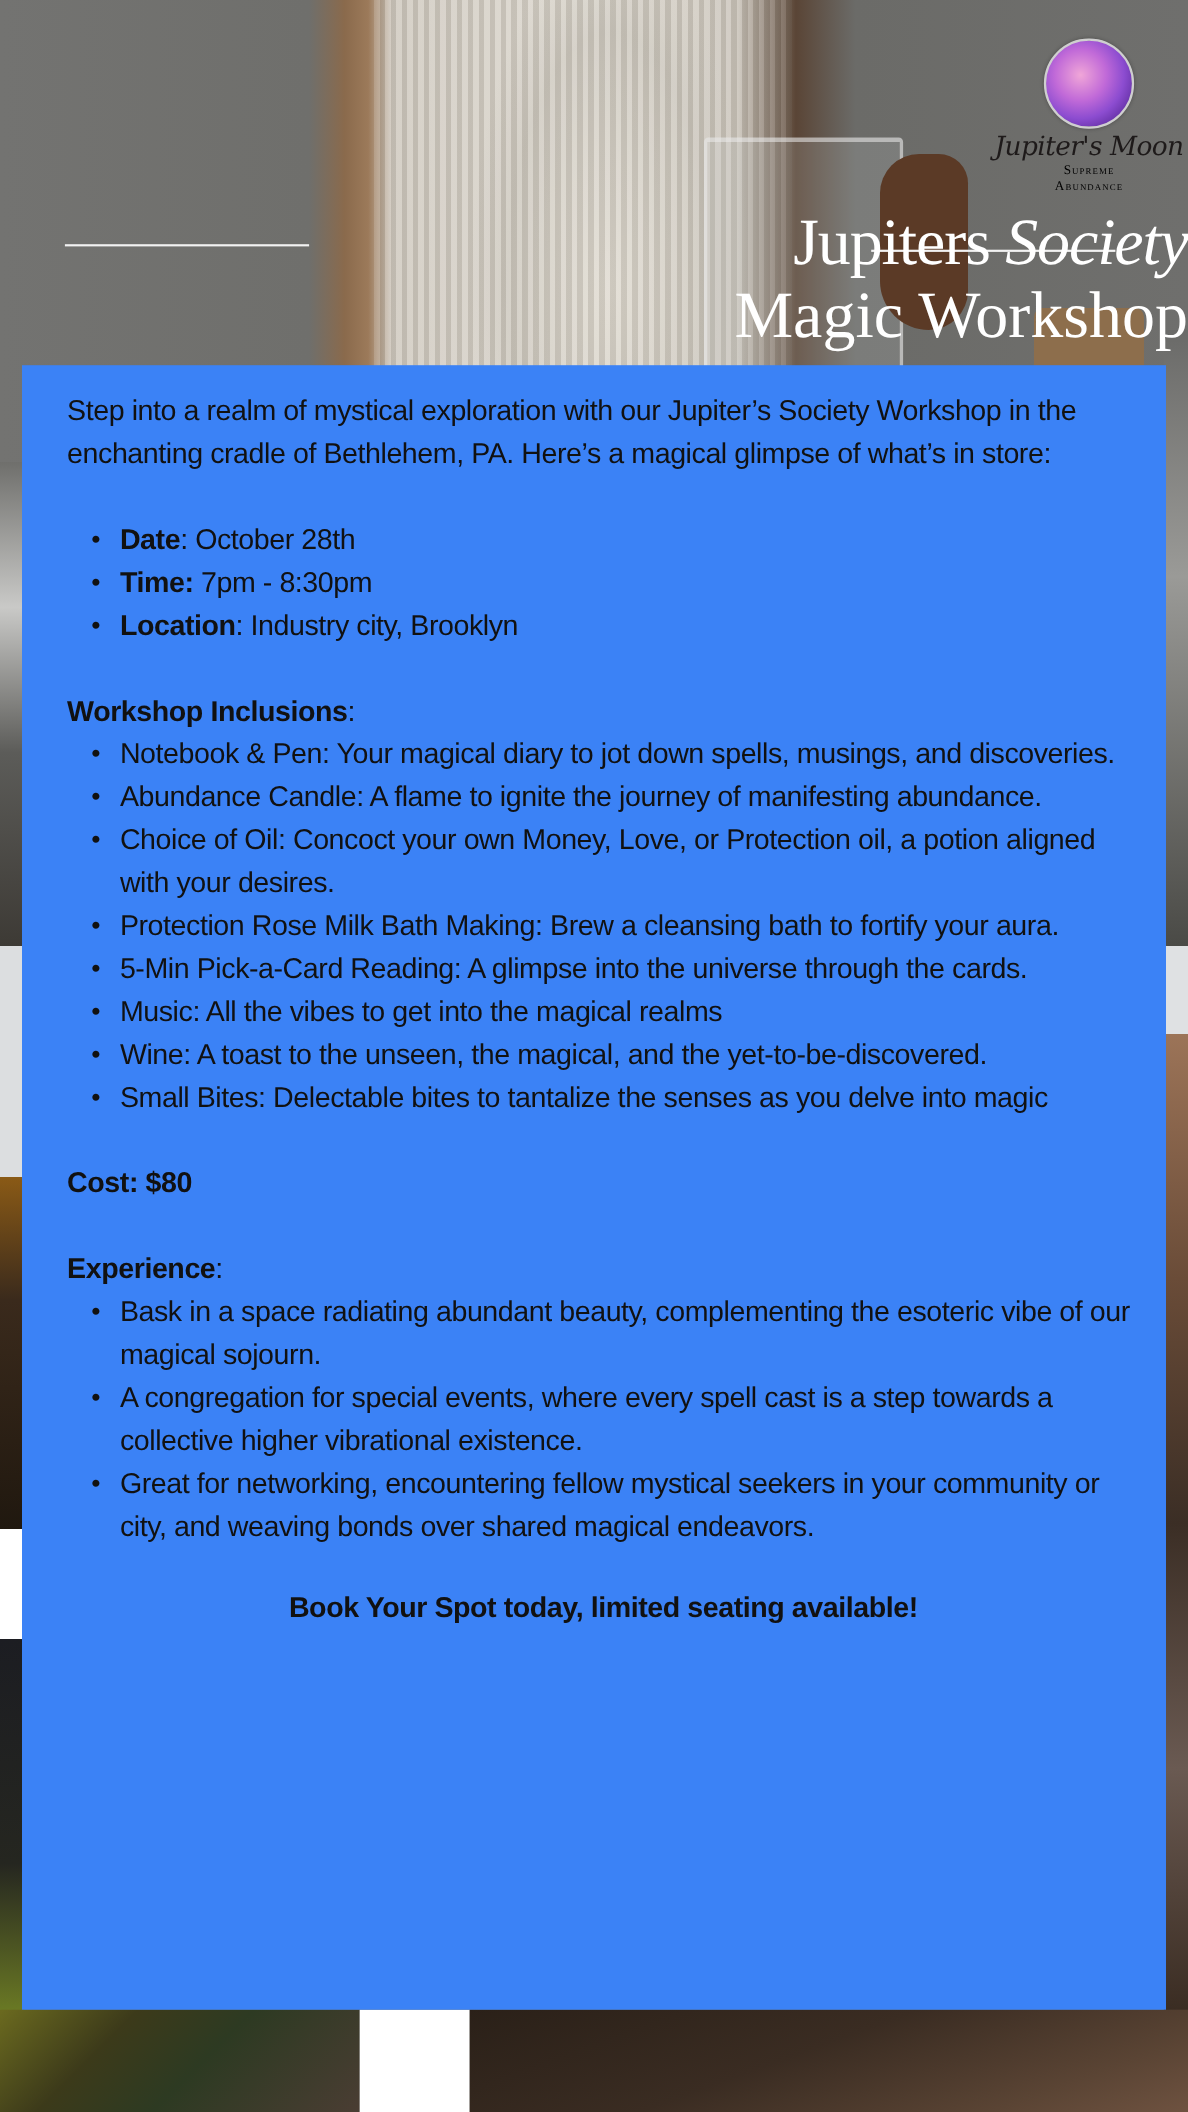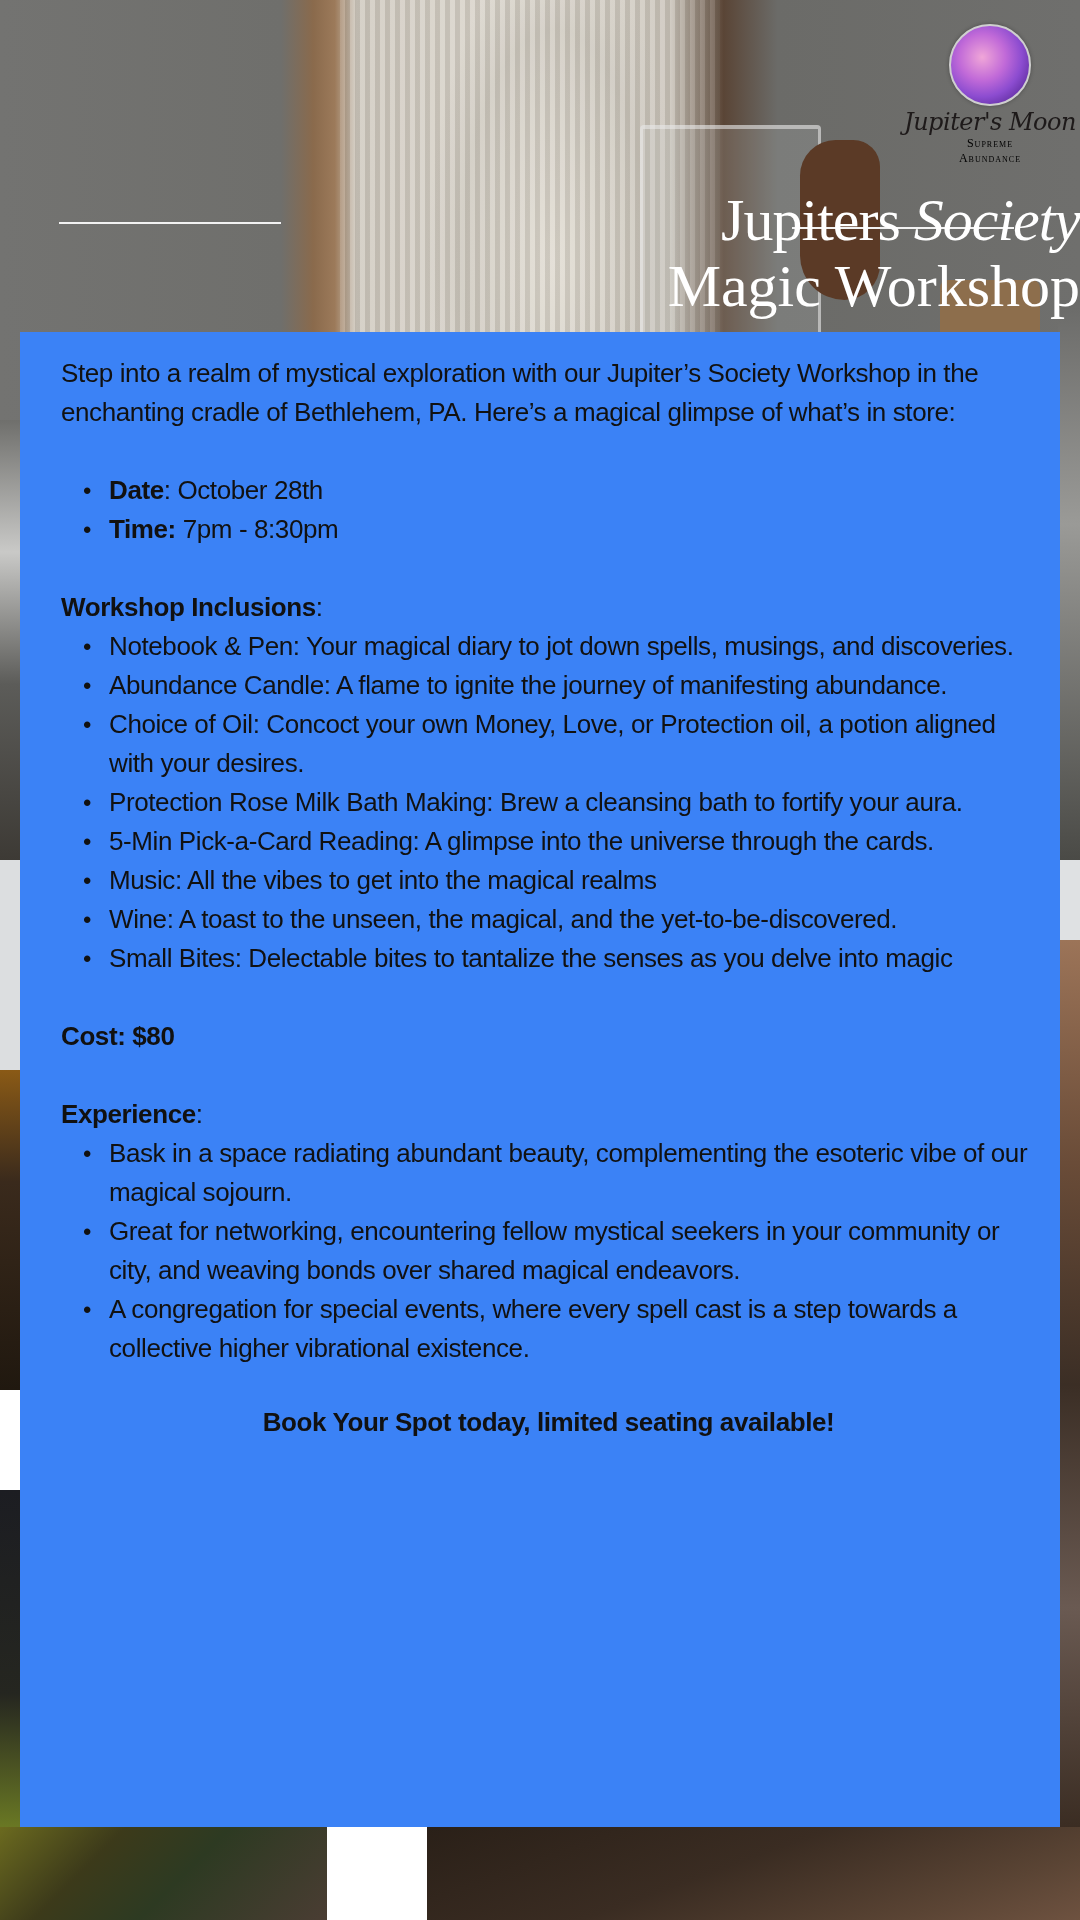--- a/index.html
+++ b/index.html
@@ -25,21 +25,21 @@
 
   .bg-right-glass { position:absolute; left:1058px; top:300px; width:22px; height:560px; background:linear-gradient(180deg,#6a6a68 0%,#9a9a97 40%,#4a4a46 100%); }
   .bg-paper-right { position:absolute; left:1058px; top:860px; width:22px; height:80px; background:#dfe1e3; }
   .bg-wood-right { position:absolute; left:1058px; top:940px; width:22px; height:890px; background:linear-gradient(180deg,#9c7458 0%,#6a4c38 25%,#3b2e25 50%,#6a5a52 75%,#3a2c22 100%); }
 
   .bg-bottom-left { position:absolute; left:0; top:1827px; width:327px; height:93px; background:linear-gradient(135deg,#6b6a1f 0%,#3c3a1a 30%,#2d3a22 55%,#4a3d33 100%); }
   .bg-bottom-gap { position:absolute; left:327px; top:1827px; width:100px; height:93px; background:#ffffff; }
   .bg-bottom-right { position:absolute; left:427px; top:1827px; width:653px; height:93px; background:linear-gradient(160deg,#2a2018 0%,#3a2c22 45%,#5a4434 80%,#6e5240 100%); }
 
   
-  .logo { position:absolute; left:900px; top:19px; width:180px; text-align:center; }
+  .logo { position:absolute; left:900px; top:30px; width:180px; text-align:center; }
   .logo-orb { width:78px; height:78px; margin:5px auto 0; border-radius:50%; border:2px solid #cfcfcf;
     background: radial-gradient(circle at 40% 40%, #f0a6d8 0%, #c16ad8 35%, #8c4cd0 60%, #5a2a9a 85%, #3a1a6a 100%); box-shadow:0 0 4px rgba(0,0,0,0.3); }
   .logo-script { font-family:"DejaVu Serif", serif; font-style:italic; font-size:24px; color:#1e1a1a; margin-top:2px; letter-spacing:-0.5px; }
   .logo-sub { font-family:"Liberation Serif", serif; font-size:12px; color:#000000; letter-spacing:1px; line-height:15px; font-variant:small-caps; }
 
   
   .title-line { position:absolute; height:2px; background:#f2f2f2; }
   .title-line.left { left:59px; top:222px; width:222px; }
   .title-line.right { left:792px; top:227px; width:222px; }
   .title { position:absolute; left:0; width:1080px; text-align:right; color:#ffffff; font-family:"Liberation Serif", serif; }
@@ -94,38 +94,39 @@
 </div>
 <div class="title title-2">Magic Workshop</div>
 
 <div class="card">
   <div class="content">
     <p>Step into a realm of mystical exploration with our Jupiter’s Society Workshop in the enchanting cradle of Bethlehem, PA. Here’s a magical glimpse of what’s in store:</p>
     <div class="gap"></div>
     <ul>
       <li><b>Date</b><span>:</span><span> October 28th</span></li>
       <li><b>Time:</b><span></span><span> 7pm - 8:30pm</span></li>
+      <li><b>Location</b><span>:</span><span> Industry city, Brooklyn</span></li>
     </ul>
     <div class="gap"></div>
     <p><b>Workshop Inclusions</b><span>:</span></p>
     <ul>
       <li>Notebook &amp; Pen: Your magical diary to jot down spells, musings, and discoveries.</li>
       <li>Abundance Candle: A flame to ignite the journey of manifesting abundance.</li>
       <li>Choice of Oil: Concoct your own Money, Love, or Protection oil, a potion aligned with your desires.</li>
       <li>Protection Rose Milk Bath Making: Brew a cleansing bath to fortify your aura.</li>
       <li>5-Min Pick-a-Card Reading: A glimpse into the universe through the cards.</li>
       <li>Music: All the vibes to get into the magical realms</li>
       <li>Wine: A toast to the unseen, the magical, and the yet-to-be-discovered.</li>
       <li>Small Bites: Delectable bites to tantalize the senses as you delve into magic</li>
     </ul>
     <div class="gap"></div>
     <p><b>Cost: $80</b></p>
     <div class="gap"></div>
     <p><b>Experience</b><span>:</span></p>
     <ul>
       <li>Bask in a space radiating abundant beauty, complementing the esoteric vibe of our magical sojourn.</li>
+      <li>A congregation for special events, where every spell cast is a step towards a collective higher vibrational existence.</li>
       <li>Great for networking, encountering fellow mystical seekers in your community or city, and weaving bonds over shared magical endeavors.</li>
-      <li>A congregation for special events, where every spell cast is a step towards a collective higher vibrational existence.</li>
     </ul>
     <div class="gap" style="height:35px"></div>
     <p class="cta">Book Your Spot today, limited seating available!</p>
   </div>
 </div>
 
 </body></html>

